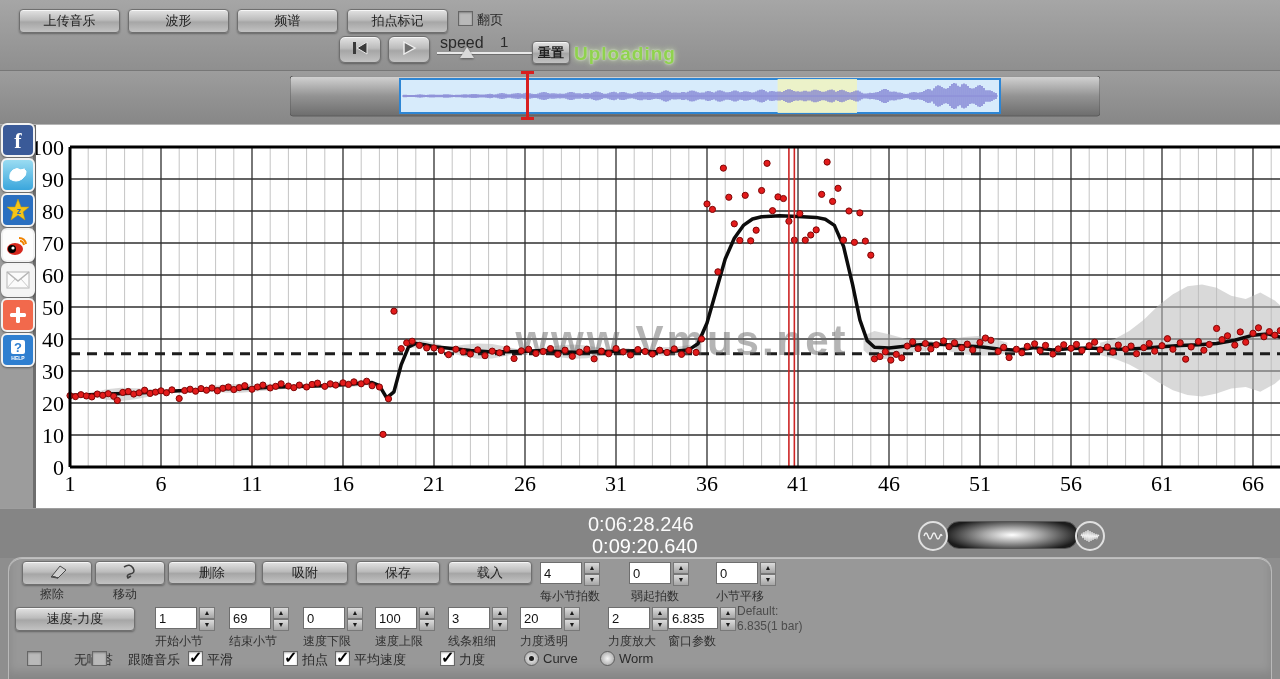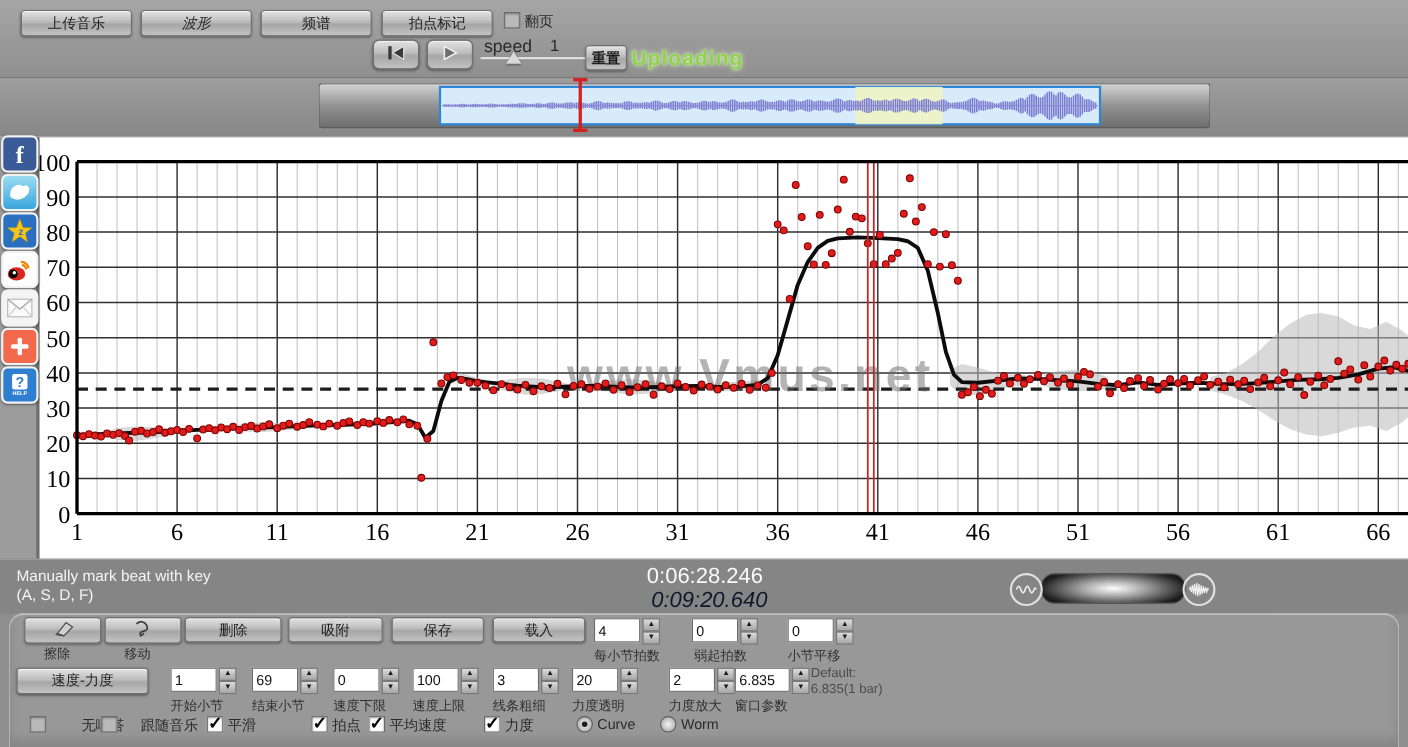--- a/index.html
+++ b/index.html
@@ -45,21 +45,21 @@
   .share-col{position:absolute;left:1px;top:123px;width:33px;z-index:20;}
   .share-icon{width:30px;height:30px;border-radius:6px;border:2px solid #f2f2f2;margin-bottom:1px;
     box-shadow:0 1px 2px rgba(0,0,0,.4);cursor:pointer;position:relative;overflow:hidden;
     display:flex;align-items:center;justify-content:center;}
 
   
   .status-bar{position:absolute;left:0;top:508px;width:1280px;height:49px;background:#858585;
     border-top:1px solid #9e9e9e;}
   .hint{position:absolute;left:15px;top:6px;font-size:14px;color:#f4f4f4;line-height:17px;}
   .time-cur{position:absolute;left:588px;top:4px;font-size:20px;color:#fafafa;}
-  .time-tot{position:absolute;left:592px;top:26px;font-size:20px;color:#0f172a;font-style:italic;}
+  .time-tot{position:absolute;left:592px;top:26px;font-size:20px;color:#ffffff;}
   .vol-circle{position:absolute;top:521px;width:26px;height:26px;border-radius:50%;border:2px solid #e0e0e0;
     display:flex;align-items:center;justify-content:center;cursor:pointer;z-index:5;}
   .vol-track{position:absolute;left:946px;top:521px;width:130px;height:26px;border-radius:13px;cursor:pointer;
     background:radial-gradient(ellipse 55% 70% at 50% 50%,#ffffff 0%,#a5a5a5 40%,#1c1c1c 95%);
     border:1px solid #555;}
 
   
   .bottom-panel{position:absolute;left:8px;top:557px;width:1262px;height:122px;background:#989898;
     border-radius:14px 14px 0 0;border:1px solid #b9b9b9;border-bottom:none;
     box-shadow:inset 0 1px 0 rgba(255,255,255,.4), inset 0 -8px 10px rgba(0,0,0,.12);}
@@ -76,21 +76,21 @@
   .radio.on:after{content:"";display:block;width:5px;height:5px;border-radius:50%;background:#1c1c1c;margin:4px auto;}
   .default-note{position:absolute;left:737px;top:604px;font-size:12px;color:#4c4c4c;line-height:15px;}
 </style>
 </head>
 <body>
 
 <div id="app">
 
   <div class="topbar">
     <div class="btn" style="left:19px;top:9px;width:99px;height:22px;">上传音乐</div>
-    <div class="btn" style="left:128px;top:9px;width:99px;height:22px;font-style:italic;">波形</div>
+    <div class="btn" style="left:128px;top:9px;width:99px;height:22px;">波形</div>
     <div class="btn" style="left:237px;top:9px;width:99px;height:22px;">频谱</div>
     <div class="btn" style="left:347px;top:9px;width:99px;height:22px;">拍点标记</div>
     <div class="checkbox" style="left:458px;top:11px;"></div>
     <div class="cb-label" style="left:477px;top:11px;">翻页</div>
 
 
     <div class="btn" style="left:339px;top:36px;width:40px;height:25px;border-radius:6px;">
       <span>
         <svg width="18" height="14" viewBox="0 0 18 14">
             <rect x="2" y="1" width="3" height="12" fill="#3a3a3a"></rect>
@@ -505,24 +505,20 @@
     <div class="share-icon" style="background:#2f7fd0;flex-direction:column;">
       <svg width="16" height="16" viewBox="0 0 16 16">
           <rect x="1" y="1" width="14" height="14" rx="2" fill="#fff"></rect>
           <text x="8" y="13" text-anchor="middle" font-size="13" font-weight="bold" fill="#2f7fd0">?</text>
         </svg>
       <span style="font-size:5px;color:#fff;font-weight:bold;">HELP</span>
     </div>
   </div>
 
   <div class="status-bar">
-    <div class="hint">
-      <div>Manually mark beat with key</div>
-      <div>(A, S, D, F)</div>
-    </div>
     <div class="time-cur">0:06:28.246</div>
     <div class="time-tot">0:09:20.640</div>
   </div>
   <div class="vol-circle" style="left:918px;">
     <svg width="20" height="14" viewBox="0 0 20 14">
         <path d="M1 7 Q3 1 5 7 Q7 13 9 7 Q11 1 13 7 Q15 13 17 7 Q18 4 19 7" fill="none" stroke="#efefef" stroke-width="1.4"></path>
       </svg>
   </div>
   <div class="vol-track"></div>
   <div class="vol-circle" style="left:1075px;">

